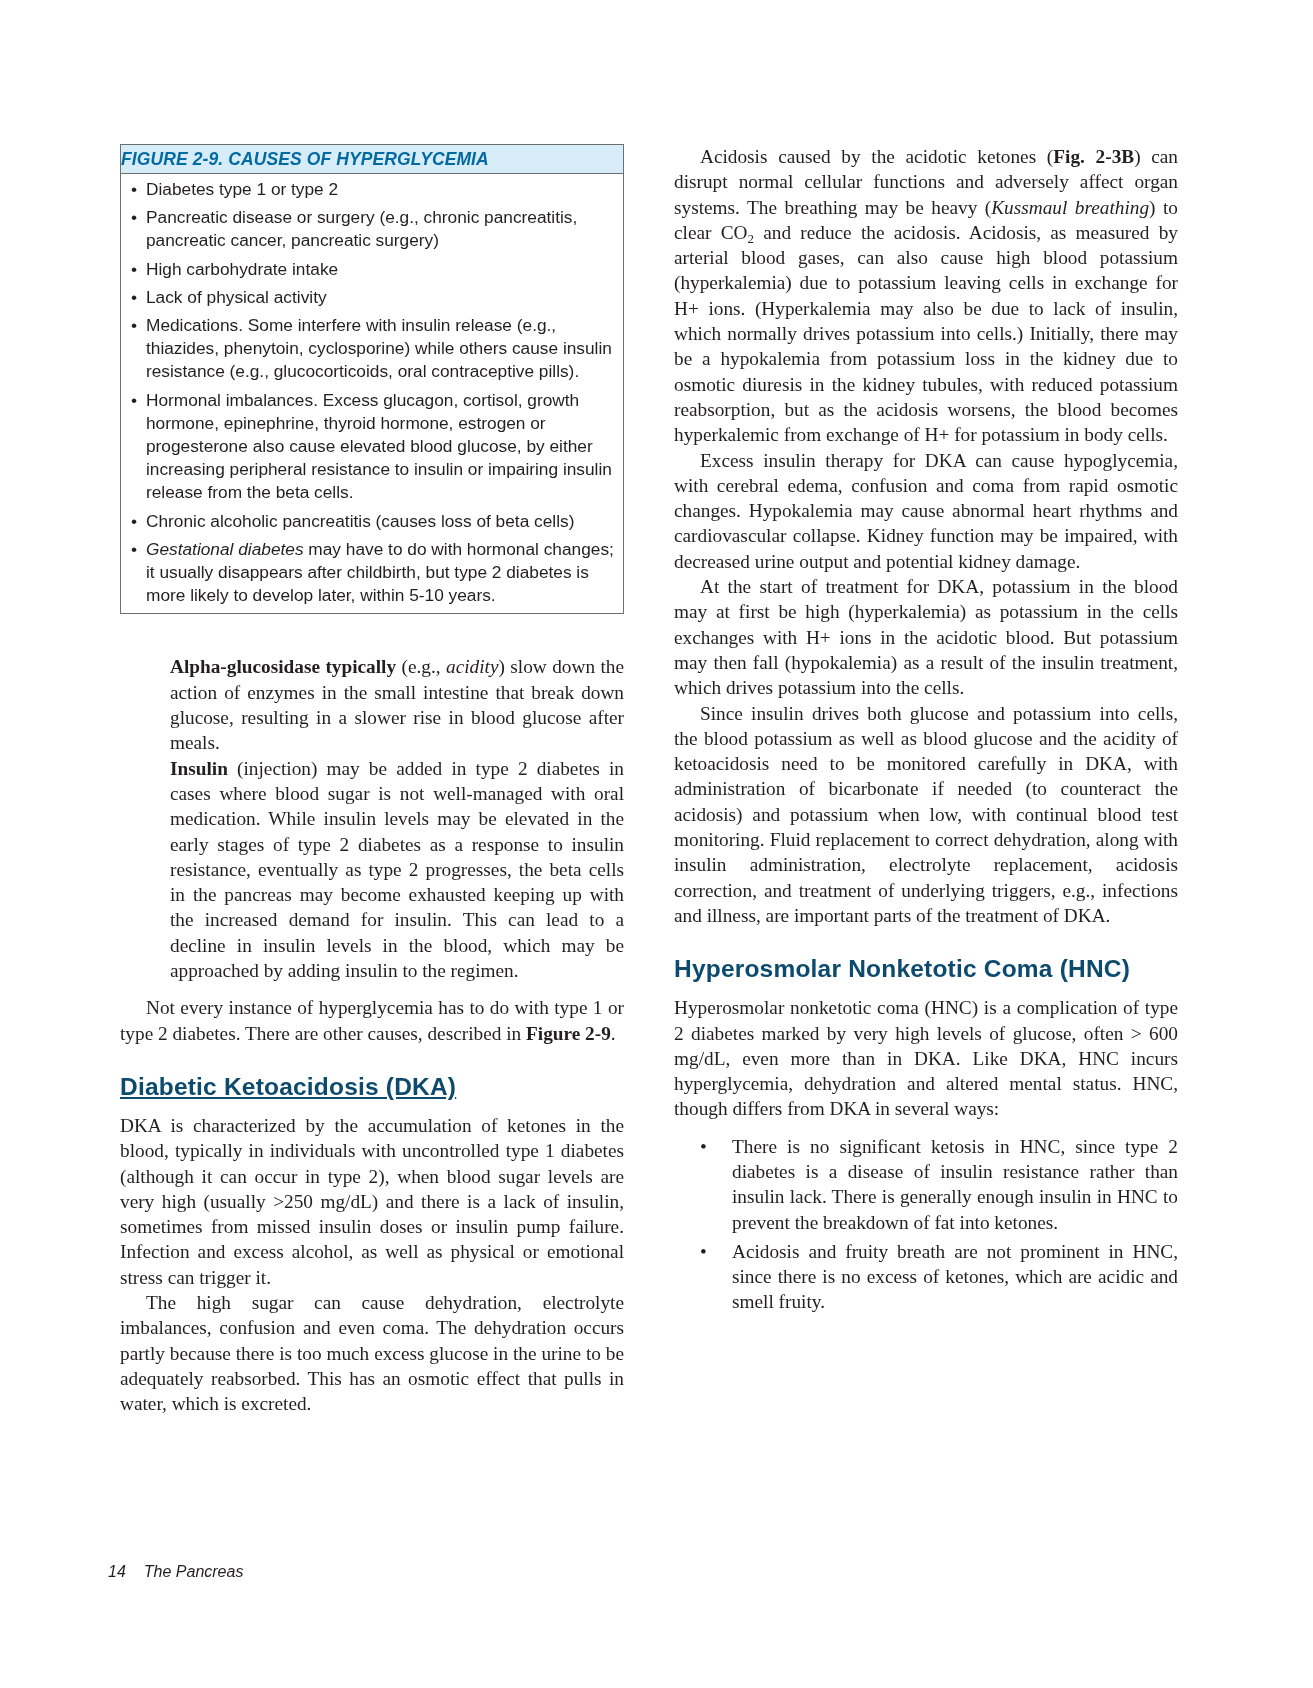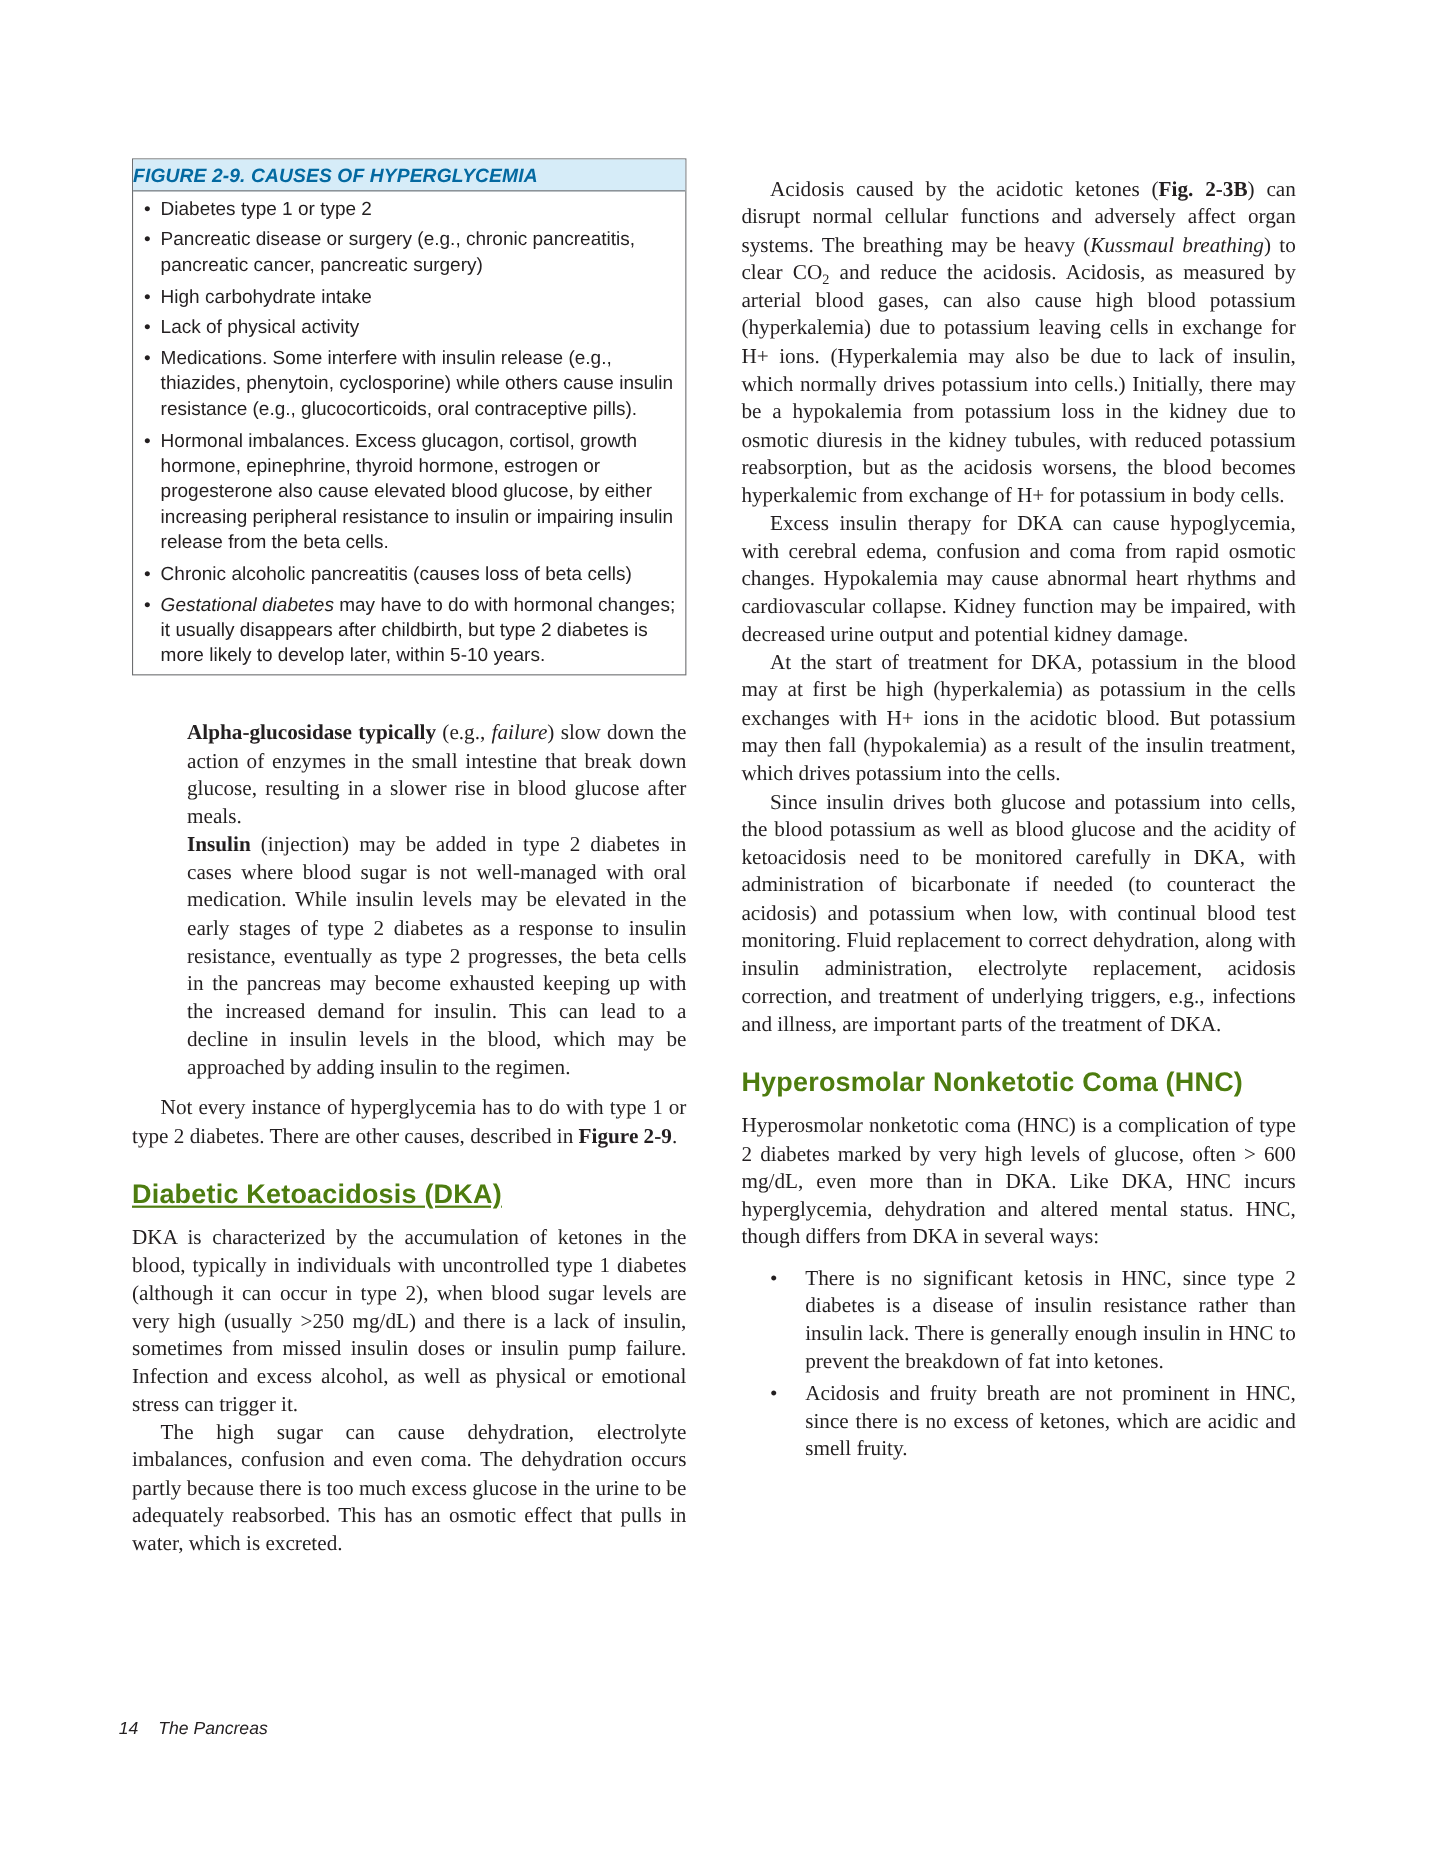--- a/index.html
+++ b/index.html
@@ -1,37 +1,37 @@
 <!DOCTYPE html>
 <html><head>
 <meta charset="utf-8">
 <style>
   html, body { margin: 0; padding: 0; background: #ffffff; }
   body { width: 1313px; height: 1688px; position: relative; overflow: hidden; color: #231f20; }
   .serif { font-family: "Liberation Serif", "DejaVu Serif", serif; }
   .sans { font-family: "Liberation Sans", "DejaVu Sans", sans-serif; }
 
   .col-left { position: absolute; left: 120px; top: 144px; width: 504px; }
-  .col-right { position: absolute; left: 674px; top: 160px; width: 504px; }
+  .col-right { position: absolute; left: 674px; top: 144px; width: 504px; }
 
   
   .figure-box { border: 1.5px solid #6d6e70; width: 502px; }
   .figure-title { background: #d6ecf8; border-bottom: 1.5px solid #6d6e70; text-align: left;
     font-style: italic; font-weight: bold; font-size: 17.5px; padding: 4px 0 3px; letter-spacing: 0.1px; color: #0369a1; }
   .figure-list { list-style: none; margin: 0; padding: 4px 8px 6px 10px; }
   .figure-list li { position: relative; padding-left: 15px; font-size: 17.3px; line-height: 23.2px; margin-bottom: 5px; }
   .figure-list li:last-child { margin-bottom: 0; }
   .figure-list li .dot { position: absolute; left: 0; top: 0; }
   .ital { font-style: italic; }
   .bold { font-weight: bold; }
 
   p.body { margin: 0; font-size: 19.3px; line-height: 25.3px; text-align: justify; }
   p.indent { text-indent: 26px; }
   .sub-block { margin-left: 50px; margin-top: 40px; }
-  h2.section { margin: 0; color: #4d7c0f; font-weight: bold; font-size: 24.5px; letter-spacing: 0.2px; }
+  h2.section { margin: 0; color: #0c4a6e; font-weight: bold; font-size: 24.5px; letter-spacing: 0.2px; }
 
   ul.bullets { list-style: none; margin: 0; padding: 0; margin-left: 24px; }
   ul.bullets li { position: relative; padding-left: 34px; font-size: 19.3px; line-height: 25.3px; text-align: justify; margin-bottom: 4px; }
   ul.bullets li .dot { position: absolute; left: 2px; top: 0; }
 
   .sub2 { font-size: 13px; vertical-align: -4px; line-height: 0; }
 
   .footer { position: absolute; left: 108px; top: 1563px; font-style: italic; font-size: 16px; }
   .footer .page-num { margin-right: 18px; }
 </style>
@@ -48,21 +48,21 @@
       <li><span class="dot">•</span><span>High carbohydrate intake</span></li>
       <li><span class="dot">•</span><span>Lack of physical activity</span></li>
       <li><span class="dot">•</span><span>Medications. Some interfere with insulin release (e.g., thiazides, phenytoin, cyclosporine) while others cause insulin resistance (e.g., glucocorticoids, oral contraceptive pills).</span></li>
       <li><span class="dot">•</span><span>Hormonal imbalances. Excess glucagon, cortisol, growth hormone, epinephrine, thyroid hormone, estrogen or progesterone also cause elevated blood glucose, by either increasing peripheral resistance to insulin or impairing insulin release from the beta cells.</span></li>
       <li><span class="dot">•</span><span>Chronic alcoholic pancreatitis (causes loss of beta cells)</span></li>
       <li><span class="dot">•</span><span class="ital">Gestational diabetes</span><span> may have to do with hormonal changes; it usually disappears after childbirth, but type 2 diabetes is more likely to develop later, within 5-10 years.</span></li>
     </ul>
   </div>
 
   <div class="sub-block serif">
-    <p class="body"><span class="bold">Alpha-glucosidase typically</span><span> (e.g., </span><span class="ital">failure</span><span>) slow down the action of enzymes in the small intestine that break down glucose, resulting in a slower rise in blood glucose after meals.</span></p>
+    <p class="body"><span class="bold">Alpha-glucosidase typically</span><span> (e.g., </span><span class="ital">acidity</span><span>) slow down the action of enzymes in the small intestine that break down glucose, resulting in a slower rise in blood glucose after meals.</span></p>
     <p class="body"><span class="bold">Insulin</span><span> (injection) may be added in type 2 diabetes in cases where blood sugar is not well-managed with oral medication. While insulin levels may be elevated in the early stages of type 2 diabetes as a response to insulin resistance, eventually as type 2 progresses, the beta cells in the pancreas may become exhausted keeping up with the increased demand for insulin. This can lead to a decline in insulin levels in the blood, which may be approached by adding insulin to the regimen.</span></p>
   </div>
 
   <p class="body indent serif" style="margin-top:12px;"><span>Not every instance of hyperglycemia has to do with type 1 or type 2 diabetes. There are other causes, described in </span><span class="bold">Figure 2-9</span><span>.</span></p>
 
   <h2 class="section sans" style="margin-top:27px; margin-bottom:12px;text-decoration:underline;">Diabetic Ketoacidosis (DKA)</h2>
 
   <p class="body serif">DKA is characterized by the accumulation of ketones in the blood, typically in individuals with uncontrolled type 1 diabetes (although it can occur in type 2), when blood sugar levels are very high (usually &gt;250 mg/dL) and there is a lack of insulin, sometimes from missed insulin doses or insulin pump failure. Infection and excess alcohol, as well as physical or emotional stress can trigger it.</p>
   <p class="body indent serif">The high sugar can cause dehydration, electrolyte imbalances, confusion and even coma. The dehydration occurs partly because there is too much excess glucose in the urine to be adequately reabsorbed. This has an osmotic effect that pulls in water, which is excreted.</p>
 </div>

